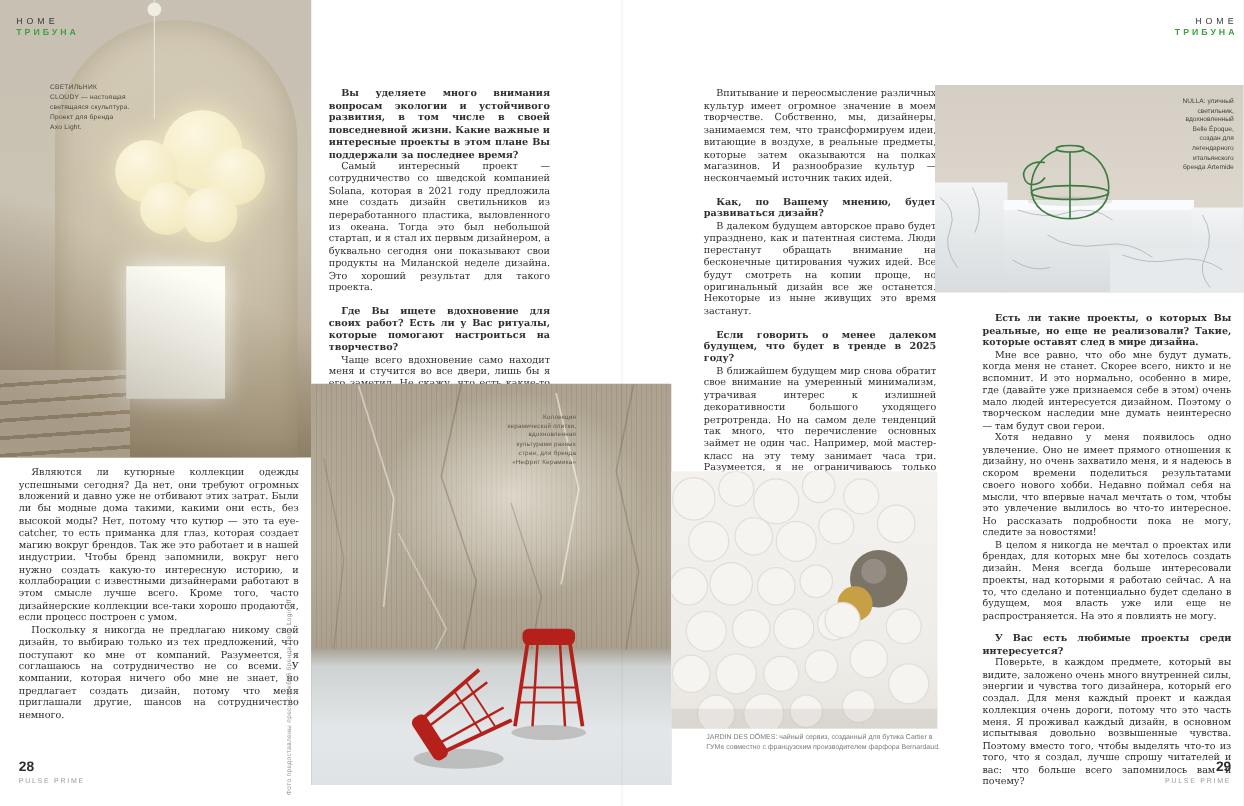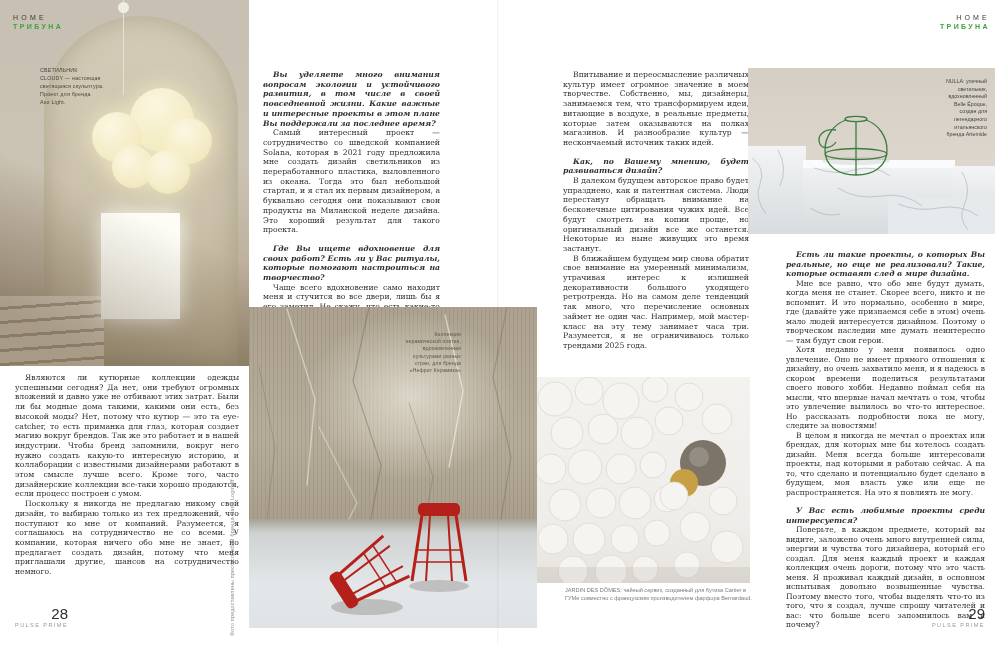--- a/index.html
+++ b/index.html
@@ -4,26 +4,26 @@
 <style>
   html,body{margin:0;padding:0;background:#e8e8e8;}
   #spread{position:relative;width:995px;height:645px;background:#ffffff;overflow:hidden;
           font-family:"Liberation Sans",sans-serif;}
   .abs{position:absolute;}
 
   
   .serifcol{font-family:"DejaVu Serif","Liberation Serif",serif;font-size:7.7px;
             line-height:9.7px;color:#2f2f31;text-align:justify;}
   .serifcol p{margin:0;text-indent:10px;}
-  .serifcol p.q{font-weight:bold;font-style:italic;margin-top:9px;}
+  .serifcol p.q{font-weight:bold;margin-top:9px;}
   .serifcol p.q.first{margin-top:0;}
   .cap{font-size:5.3px;line-height:8px;color:#4a463e;letter-spacing:.2px;white-space:pre-line;}
   .hdr{font-size:7px;letter-spacing:3.2px;color:#3a3a3a;line-height:9px;}
   .hdr .rub{font-weight:bold;color:#3da23d;letter-spacing:2.4px;}
-  .pagenum{font-size:15px;font-weight:normal;color:#2e2e2e;line-height:10px;text-align:right;}
+  .pagenum{font-size:11px;font-weight:bold;color:#2e2e2e;line-height:10px;}
   .brand{font-size:5.6px;letter-spacing:1.4px;color:#9a9a9a;line-height:8px;margin-top:2px;}
   .vcredit{writing-mode:vertical-rl;transform:rotate(180deg);font-size:5.2px;color:#8d8d8d;
            letter-spacing:.3px;}
 
   
   #photo-cloudy{left:0;top:0;width:249px;height:366px;overflow:hidden;
     background:linear-gradient(180deg,#c7c0b3 0%,#cbc3b3 45%,#bdb19e 72%,#9e9077 100%);}
   #arch{left:44px;top:16px;width:194px;height:350px;border-radius:97px 97px 0 0;
     background:linear-gradient(180deg,#d4cbb7 0%,#ccc2ab 55%,#b5a78d 100%);
     box-shadow:inset 0 0 26px rgba(110,96,70,.35);}
@@ -159,20 +159,21 @@
 керамической плитки,
 вдохновленная
 культурами разных
 стран, для бренда
 «Нефрит Керамика»</div>
 
   <div id="col2" class="abs serifcol">
     <p>Впитывание и переосмысление различных культур имеет огромное значение в моем творчестве. Собственно, мы, дизайнеры, занимаемся тем, что трансформируем идеи, витающие в воздухе, в реальные предметы, которые затем оказываются на полках магазинов. И разнообразие культур — нескончаемый источник таких идей.</p>
     <p class="q">Как, по Вашему мнению, будет развиваться дизайн?</p>
     <p>В далеком будущем авторское право будет упразднено, как и патентная система. Люди перестанут обращать внимание на бесконечные цитирования чужих идей. Все будут смотреть на копии проще, но оригинальный дизайн все же останется. Некоторые из ныне живущих это время застанут.</p>
+    <p class="q">Если говорить о менее далеком будущем, что будет в тренде в 2025 году?</p>
     <p>В ближайшем будущем мир снова обратит свое внимание на умеренный минимализм, утрачивая интерес к излишней декоративности большого уходящего ретротренда. Но на самом деле тенденций так много, что перечисление основных займет не один час. Например, мой мастер-класс на эту тему занимает часа три. Разумеется, я не ограничиваюсь только трендами 2025 года.</p>
   </div>
 
   <div id="photo-teaset" class="abs">
     <svg width="213" height="206">
       <g fill="#f6f4f1" stroke="#e2ded6" stroke-width="1">
         <circle cx="18" cy="22" r="17"></circle>
           <circle cx="52" cy="14" r="14"></circle>
           <circle cx="84" cy="24" r="18"></circle>
         <circle cx="118" cy="12" r="13"></circle>

